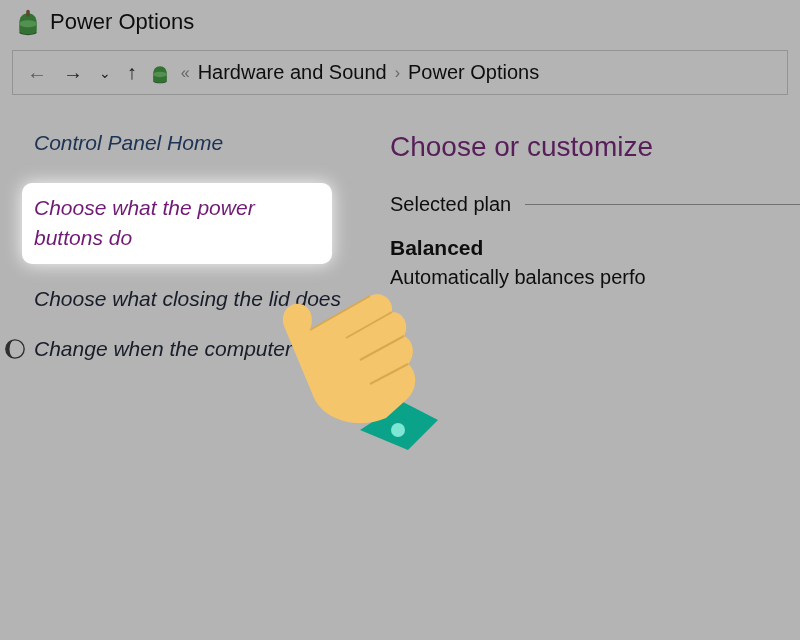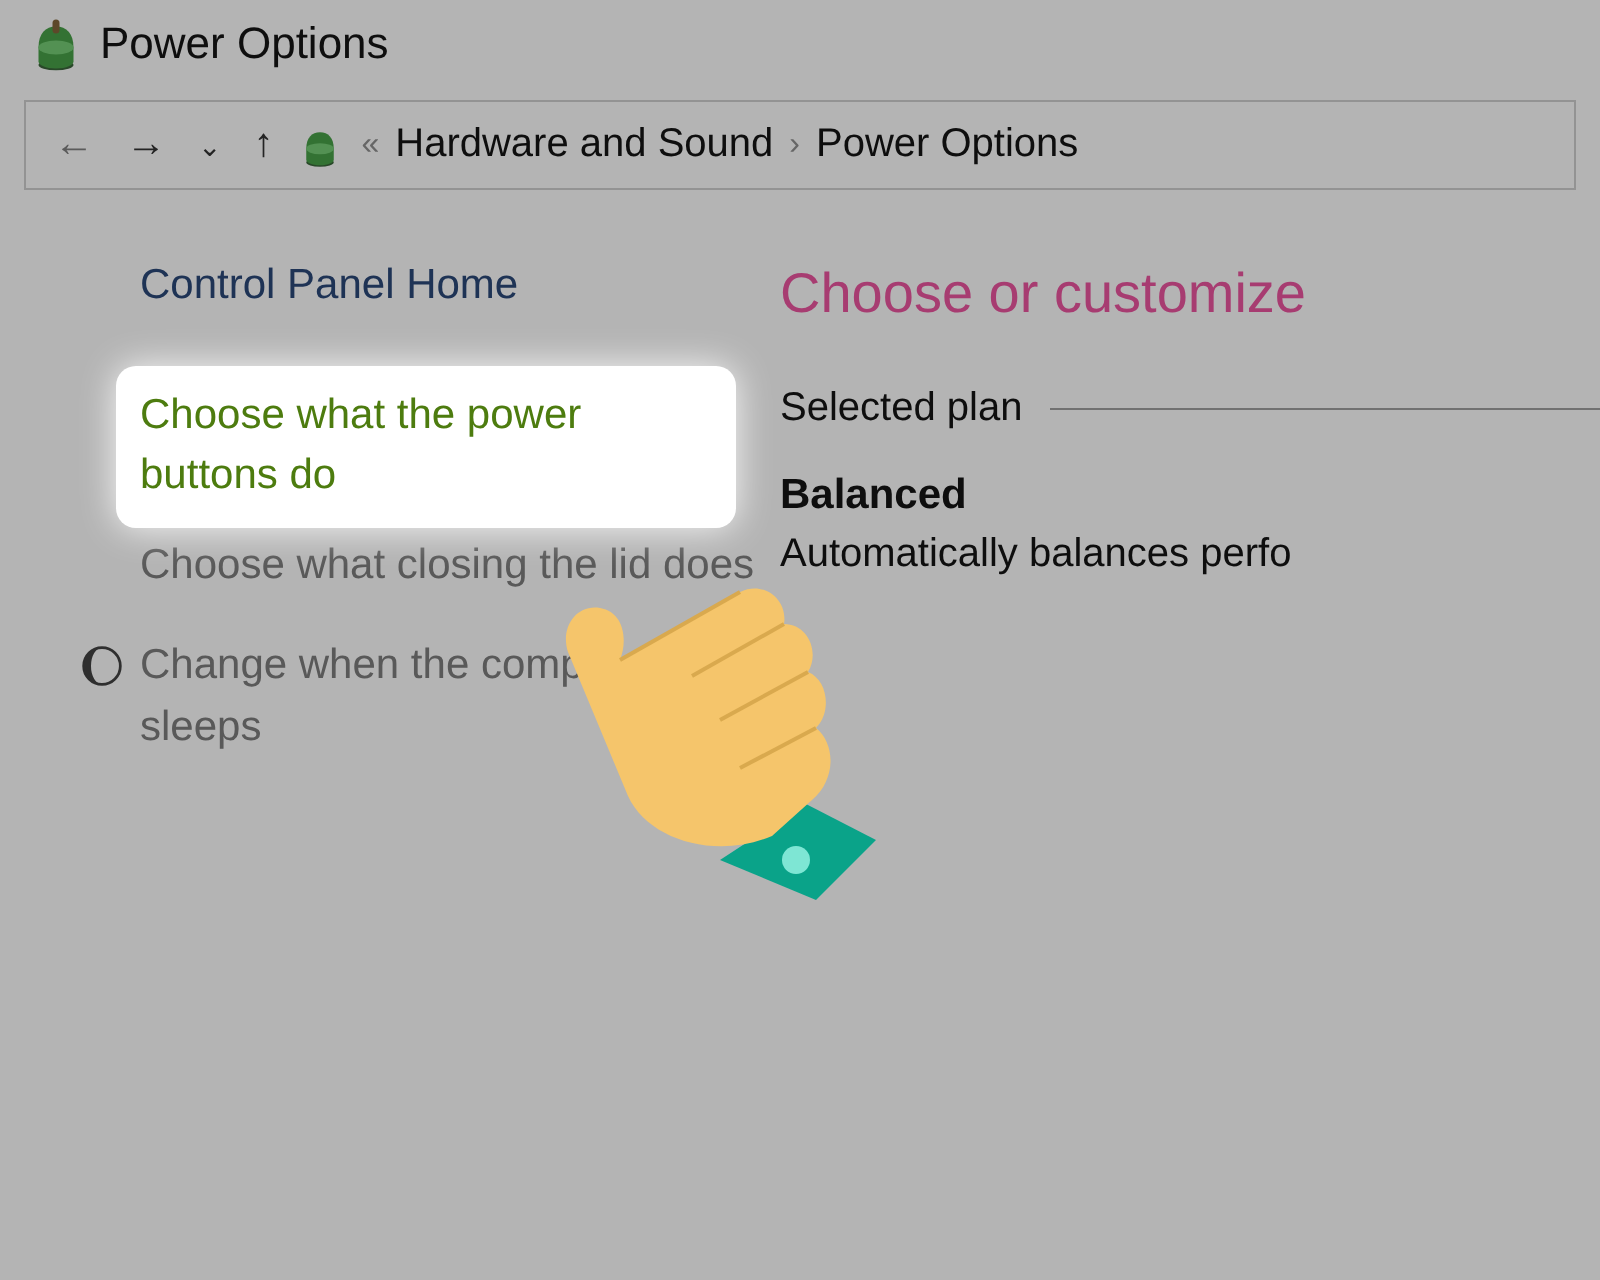--- a/index.html
+++ b/index.html
@@ -8,28 +8,28 @@
 .titlebar { display: flex; align-items: center; padding: 8px 14px 14px 14px; }
 .title-icon { width: 28px; height: 28px; margin-right: 8px; }
 .title-text { font-size: 22px; color: #000; }
 .navbar { display: flex; align-items: center; border: 1px solid #ccc; margin: 0 12px; padding: 4px 6px; background: #fff; }
 .nav-btn { padding: 6px 8px; color: #777; font-size: 20px; cursor: pointer; }
 .nav-btn.dark { color: #222; }
 .crumb-icon { width: 22px; height: 22px; margin: 0 4px; }
 .chev { color: #888; padding: 0 6px; font-size: 16px; }
 .crumb { font-size: 20px; color: #000; padding: 4px 2px; cursor: pointer; }
 .content { display: flex; margin-top: 36px; }
-.sidebar { width: 390px; padding-left: 70px; }
+.sidebar { width: 390px; padding-left: 34px; font-style: italic; }
 .sidebar-home { color: #1a3a6e; font-size: 21px; margin-bottom: 28px; cursor: pointer; }
-.sidebar-link { color: #737373; font-size: 21px; line-height: 1.45; margin-bottom: 20px; cursor: pointer; }
-.sidebar-link.hl { background: #fff; color: #4d7c0f; border-radius: 10px; padding: 10px 16px 10px 12px; margin-left: -12px; margin-bottom: 4px; box-shadow: 0 0 18px rgba(255,255,255,0.9); position: relative; z-index: 20; width: 310px; }
+.sidebar-link { color: #0f172a; font-size: 21px; line-height: 1.45; margin-bottom: 20px; cursor: pointer; }
+.sidebar-link.hl { background: #fff; color: #701a75; border-radius: 10px; padding: 10px 16px 10px 12px; margin-left: -12px; margin-bottom: 20px; box-shadow: 0 0 18px rgba(255,255,255,0.9); position: relative; z-index: 20; width: 310px; }
 .sidebar-row { display: flex; align-items: flex-start; }
 .bullet-icon { width: 22px; height: 22px; margin-left: -30px; margin-right: 8px; margin-top: 4px; flex-shrink: 0; }
 .main { flex: 1; padding-right: 0; }
-.main-heading { color: #ec4899; font-size: 28px; font-weight: 400; margin-bottom: 16px; }
+.main-heading { color: #701a75; font-size: 28px; font-weight: 400; margin-bottom: 16px; }
 .main-desc { font-size: 20px; color: #000; line-height: 1.45; }
 .link { color: #0050c8; text-decoration: underline; cursor: pointer; }
 .section-row { display: flex; align-items: center; margin-top: 30px; text-align: center; }
 .section-label { font-size: 20px; color: #000; margin-right: 14px; }
 .section-rule { flex: 1; border-top: 1px solid #999; }
 .plan-name { font-weight: bold; font-size: 21px; margin-top: 20px; }
 .plan-desc { font-size: 20px; margin-top: 6px; }
 .hand { position: absolute; left: 268px; top: 280px; z-index: 25; width: 180px; height: 180px; pointer-events: none; }
 </style>
 </head>

